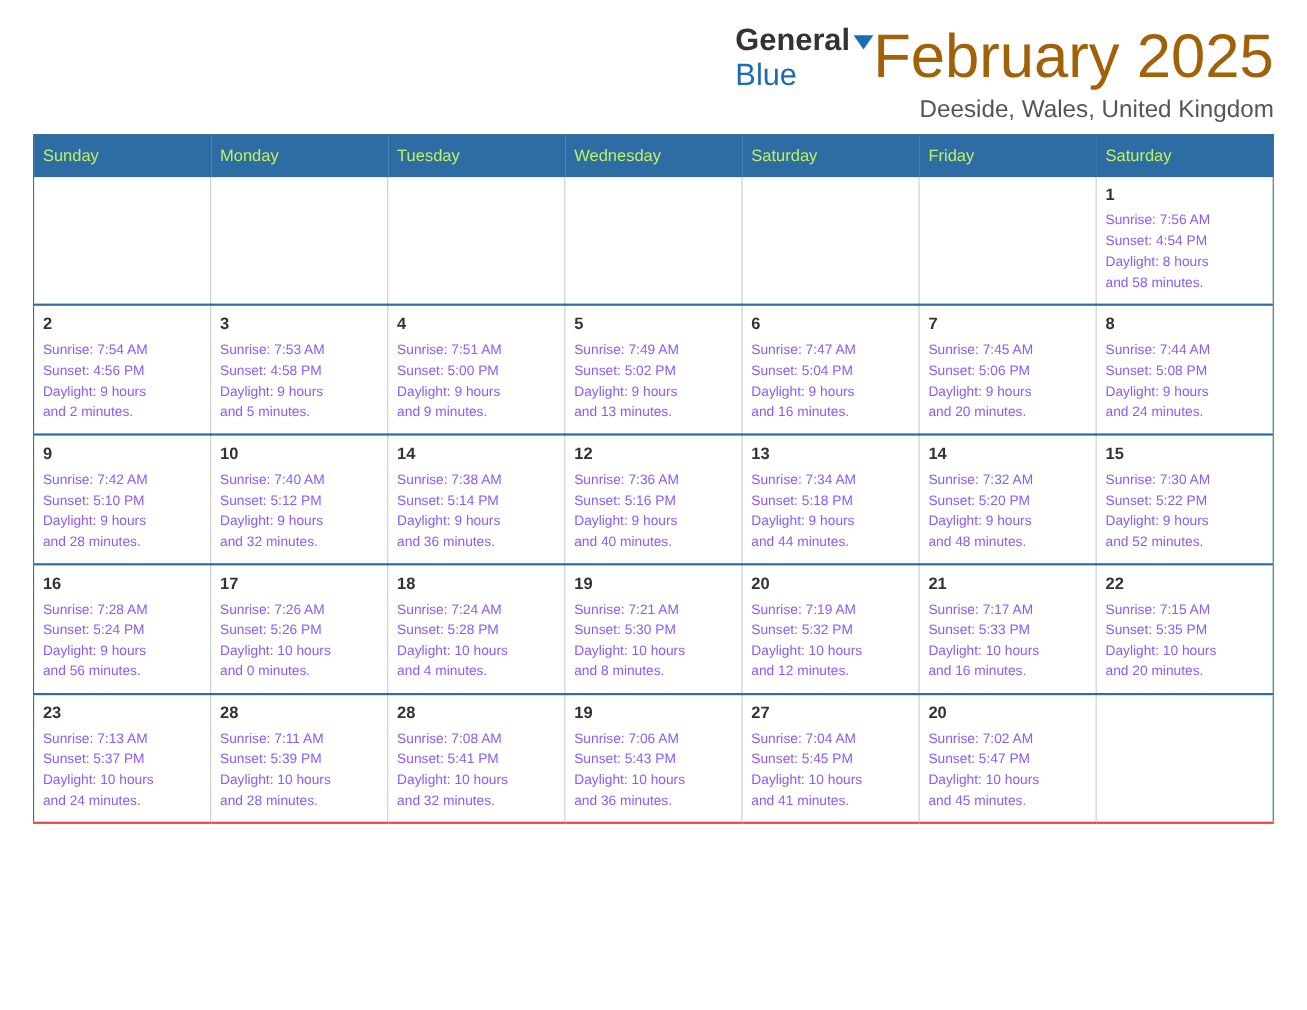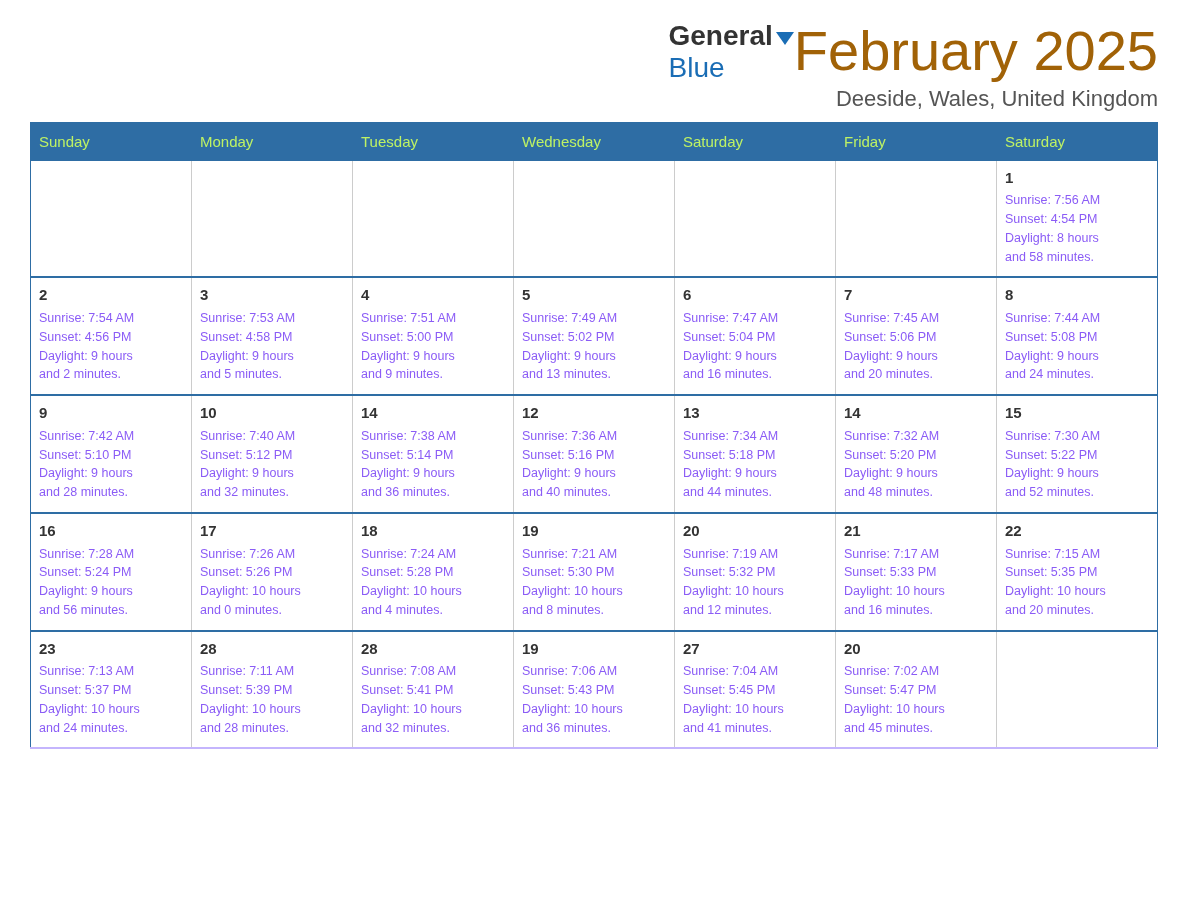--- a/index.html
+++ b/index.html
@@ -66,21 +66,21 @@
       font-size: 13px;
       line-height: 1.45;
     }
     .calendar tbody td:first-child {
       border-left: 1px solid #2e6da4;
     }
     .calendar tbody td:last-child {
       border-right: 1px solid #2e6da4;
     }
     .calendar tbody tr:last-child td {
-      border-bottom: 2px solid #c4b5fd;
+      border-bottom: 2px solid #ef4444;
     }
     .day-number {
       font-size: 15px;
       font-weight: bold;
       margin-bottom: 3px;
       display: block;
     }
     .day-info {
       font-size: 12.5px;
       color: #8b5cf6;

